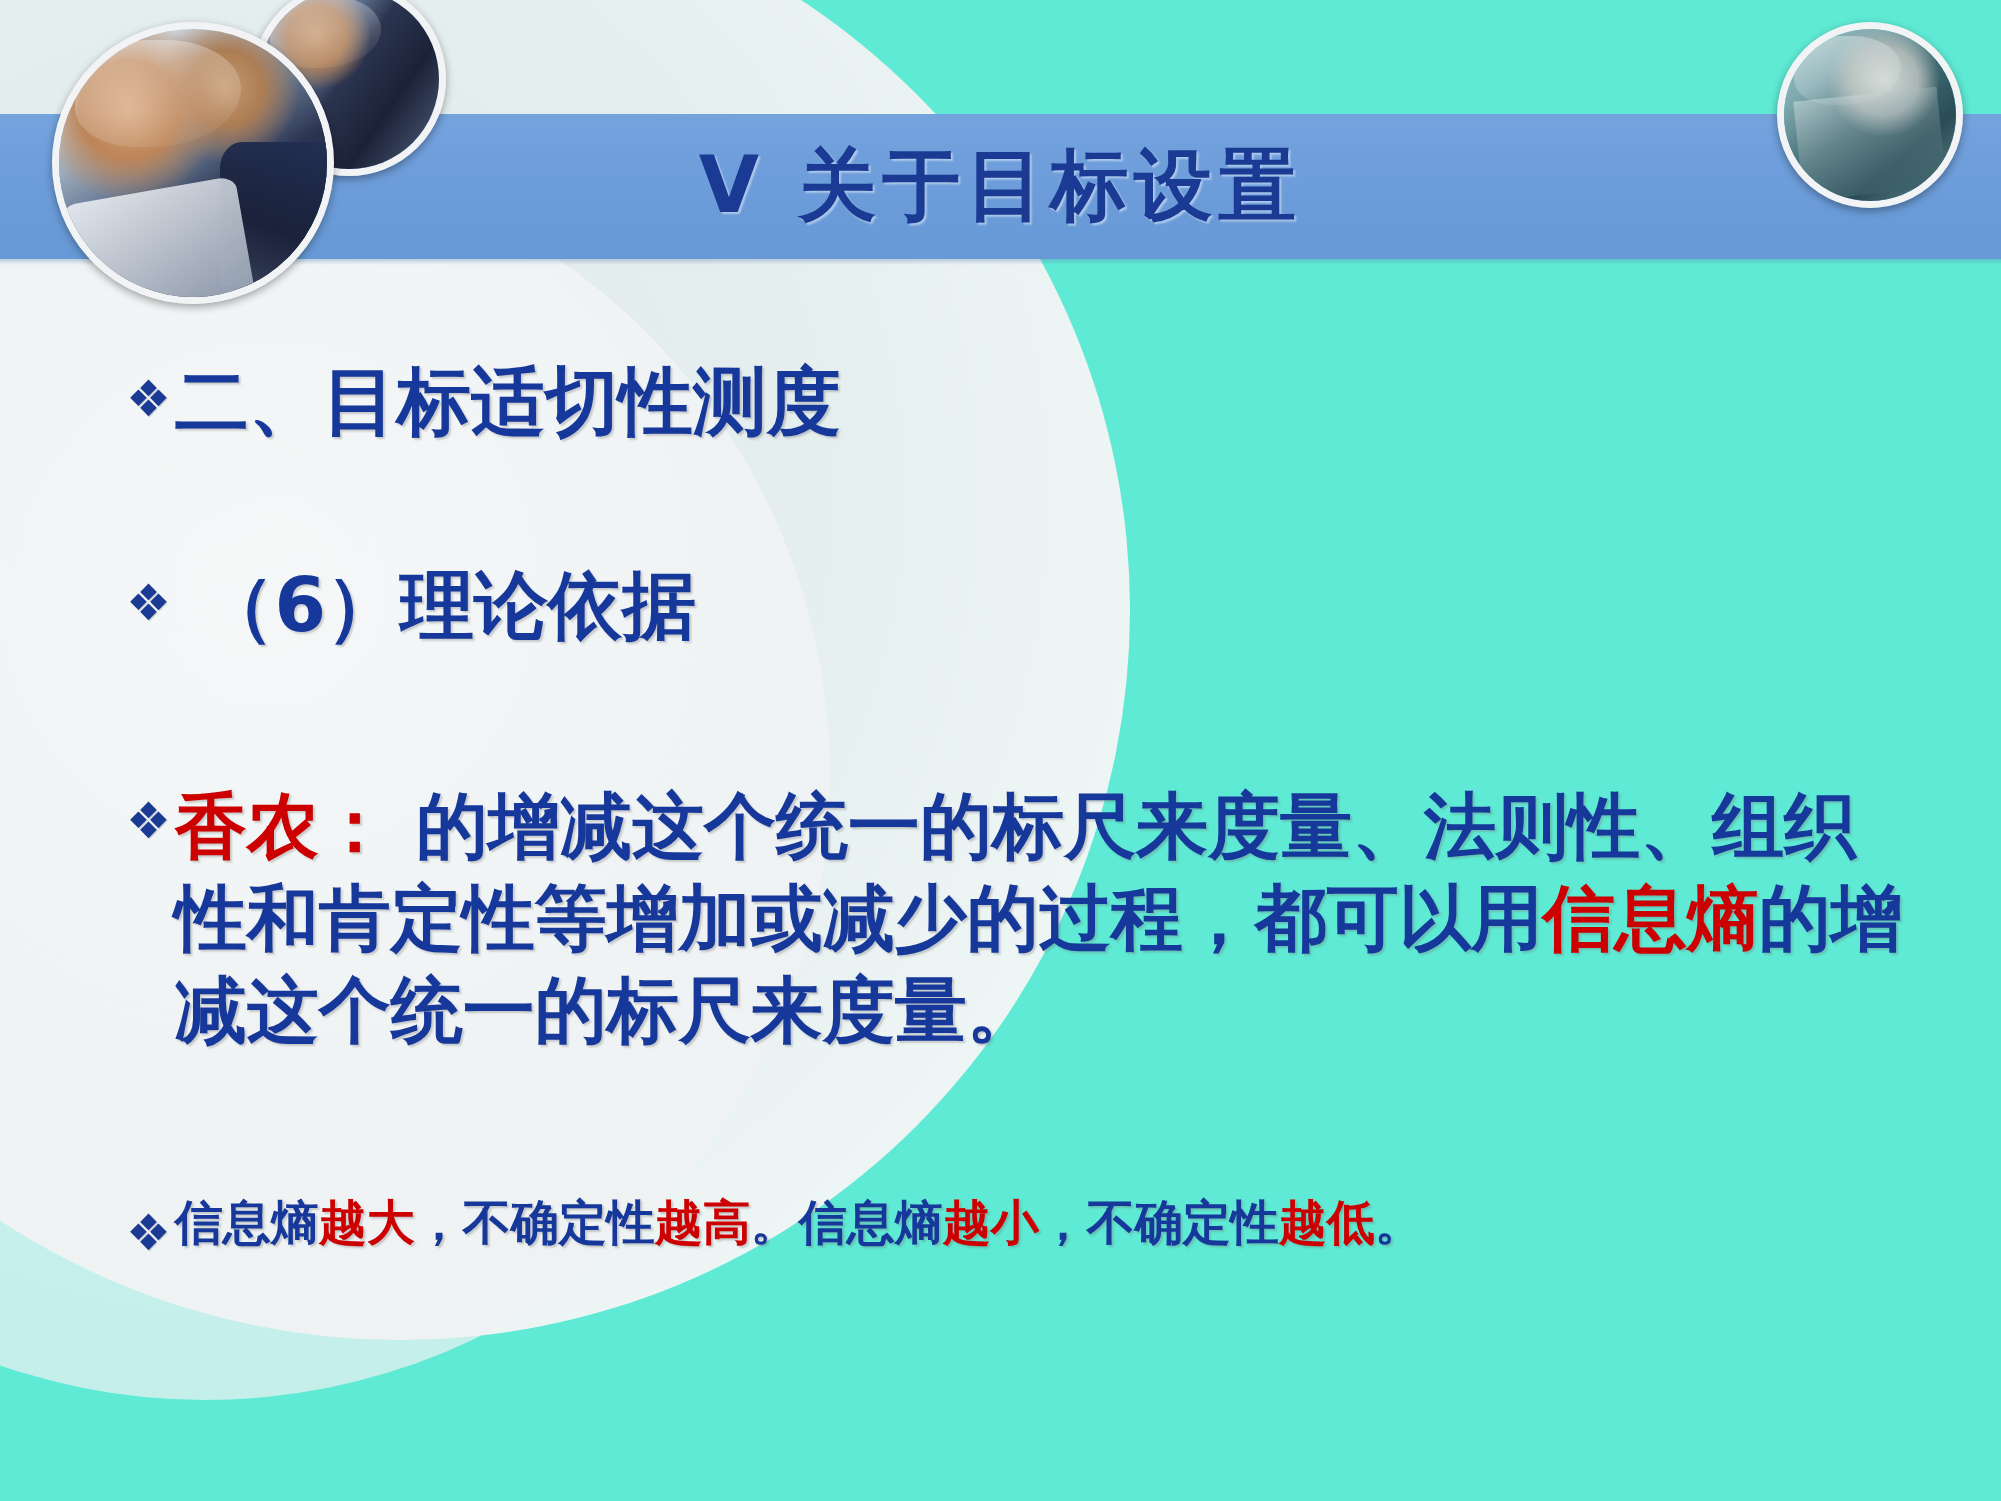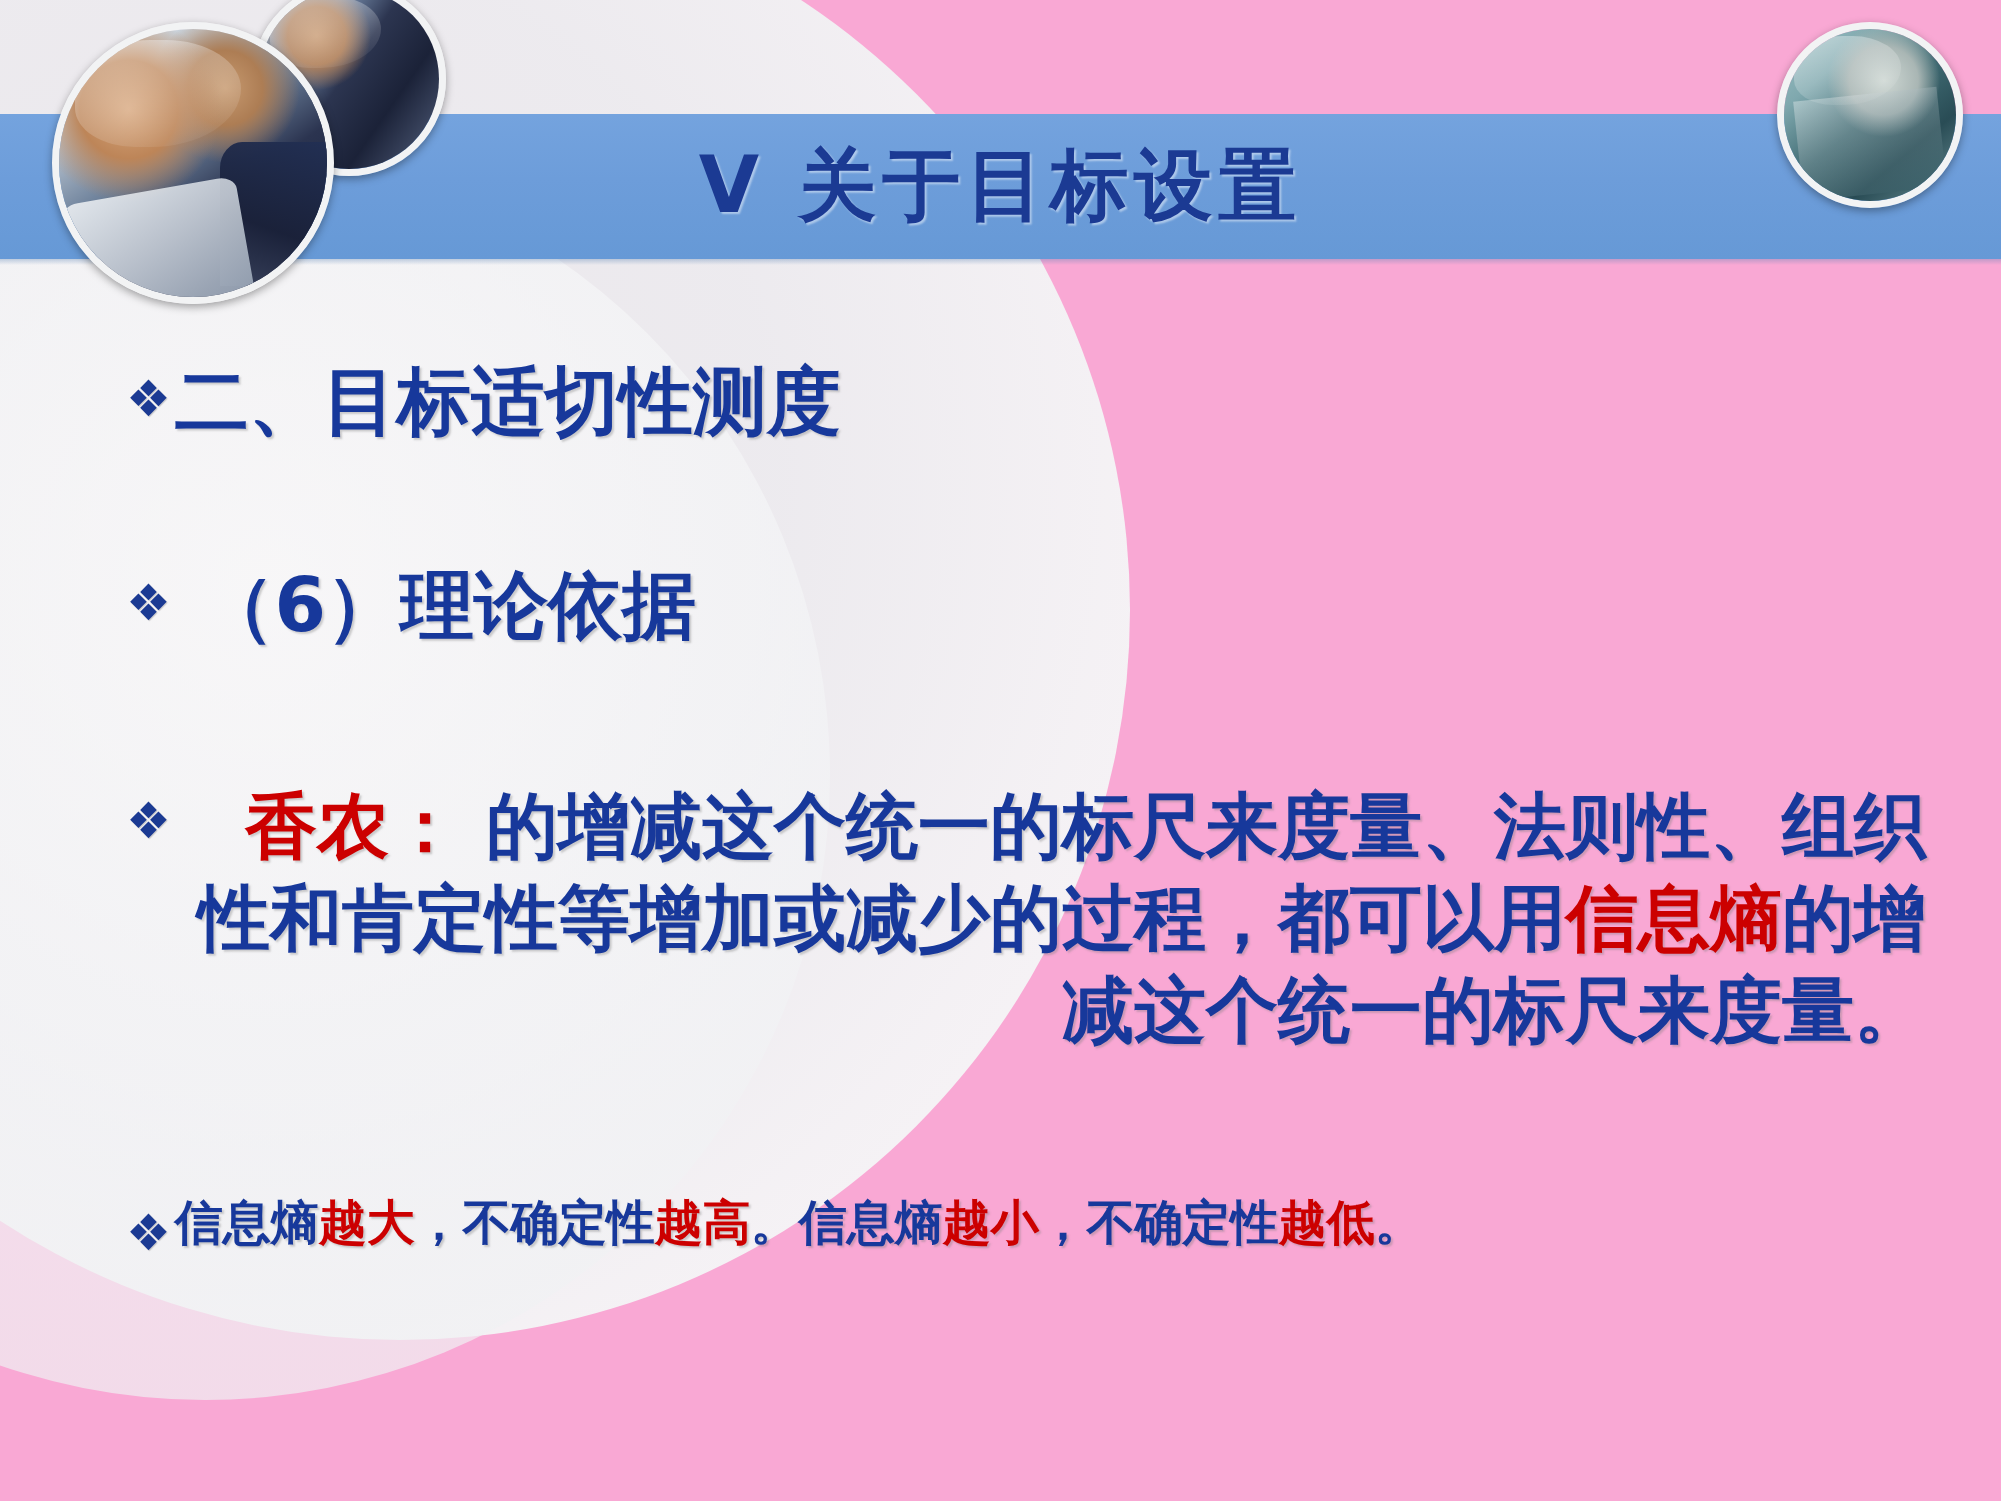--- a/index.html
+++ b/index.html
@@ -3,21 +3,21 @@
 <meta charset="utf-8">
 <style>
   html,body{margin:0;padding:0;}
   body{
     width:2001px;height:1501px;overflow:hidden;
     font-family:"DejaVu Sans","Liberation Sans",sans-serif;
     background:#ffffff;
   }
   .slide{
     position:relative;width:2001px;height:1501px;overflow:hidden;
-    background:#f9a8d4;
+    background:#5eead4;
   }
   
   .watermark{
     position:absolute;left:-330px;top:-120px;width:1460px;height:1460px;
     border-radius:50%;
     background:radial-gradient(circle at 38% 42%, #e9eaec 0%, #eceef0 45%, #f4f5f6 72%, #fafbfb 100%);
     opacity:.95;
     pointer-events:none;
   }
   .watermark2{
@@ -108,21 +108,20 @@
   }
   .marker{
     flex:0 0 auto;color:#1b3a93;font-size:50px;line-height:1;
     margin-top:16px;margin-right:4px;
     text-shadow:1px 1px 1px rgba(0,0,0,.18);
   }
   .txt{
     color:#17389b;font-weight:bold;
     text-shadow:2px 2px 2px rgba(120,120,120,.35);
     white-space:pre-wrap;
-    text-align:right;
   }
   .red{color:#cc0000;margin-top:32px;}
   .blue{color:#17389b;}
 
   #row-1{left:126px;top:58px;}
   #row-1 .txt{font-size:74px;}
   #row-2{left:126px;top:262px;}
   #row-2 .txt{font-size:74px;}
   #row-3{left:126px;top:480px;width:1800px;}
   #row-3 .txt{font-size:72px;line-height:1.28;}

